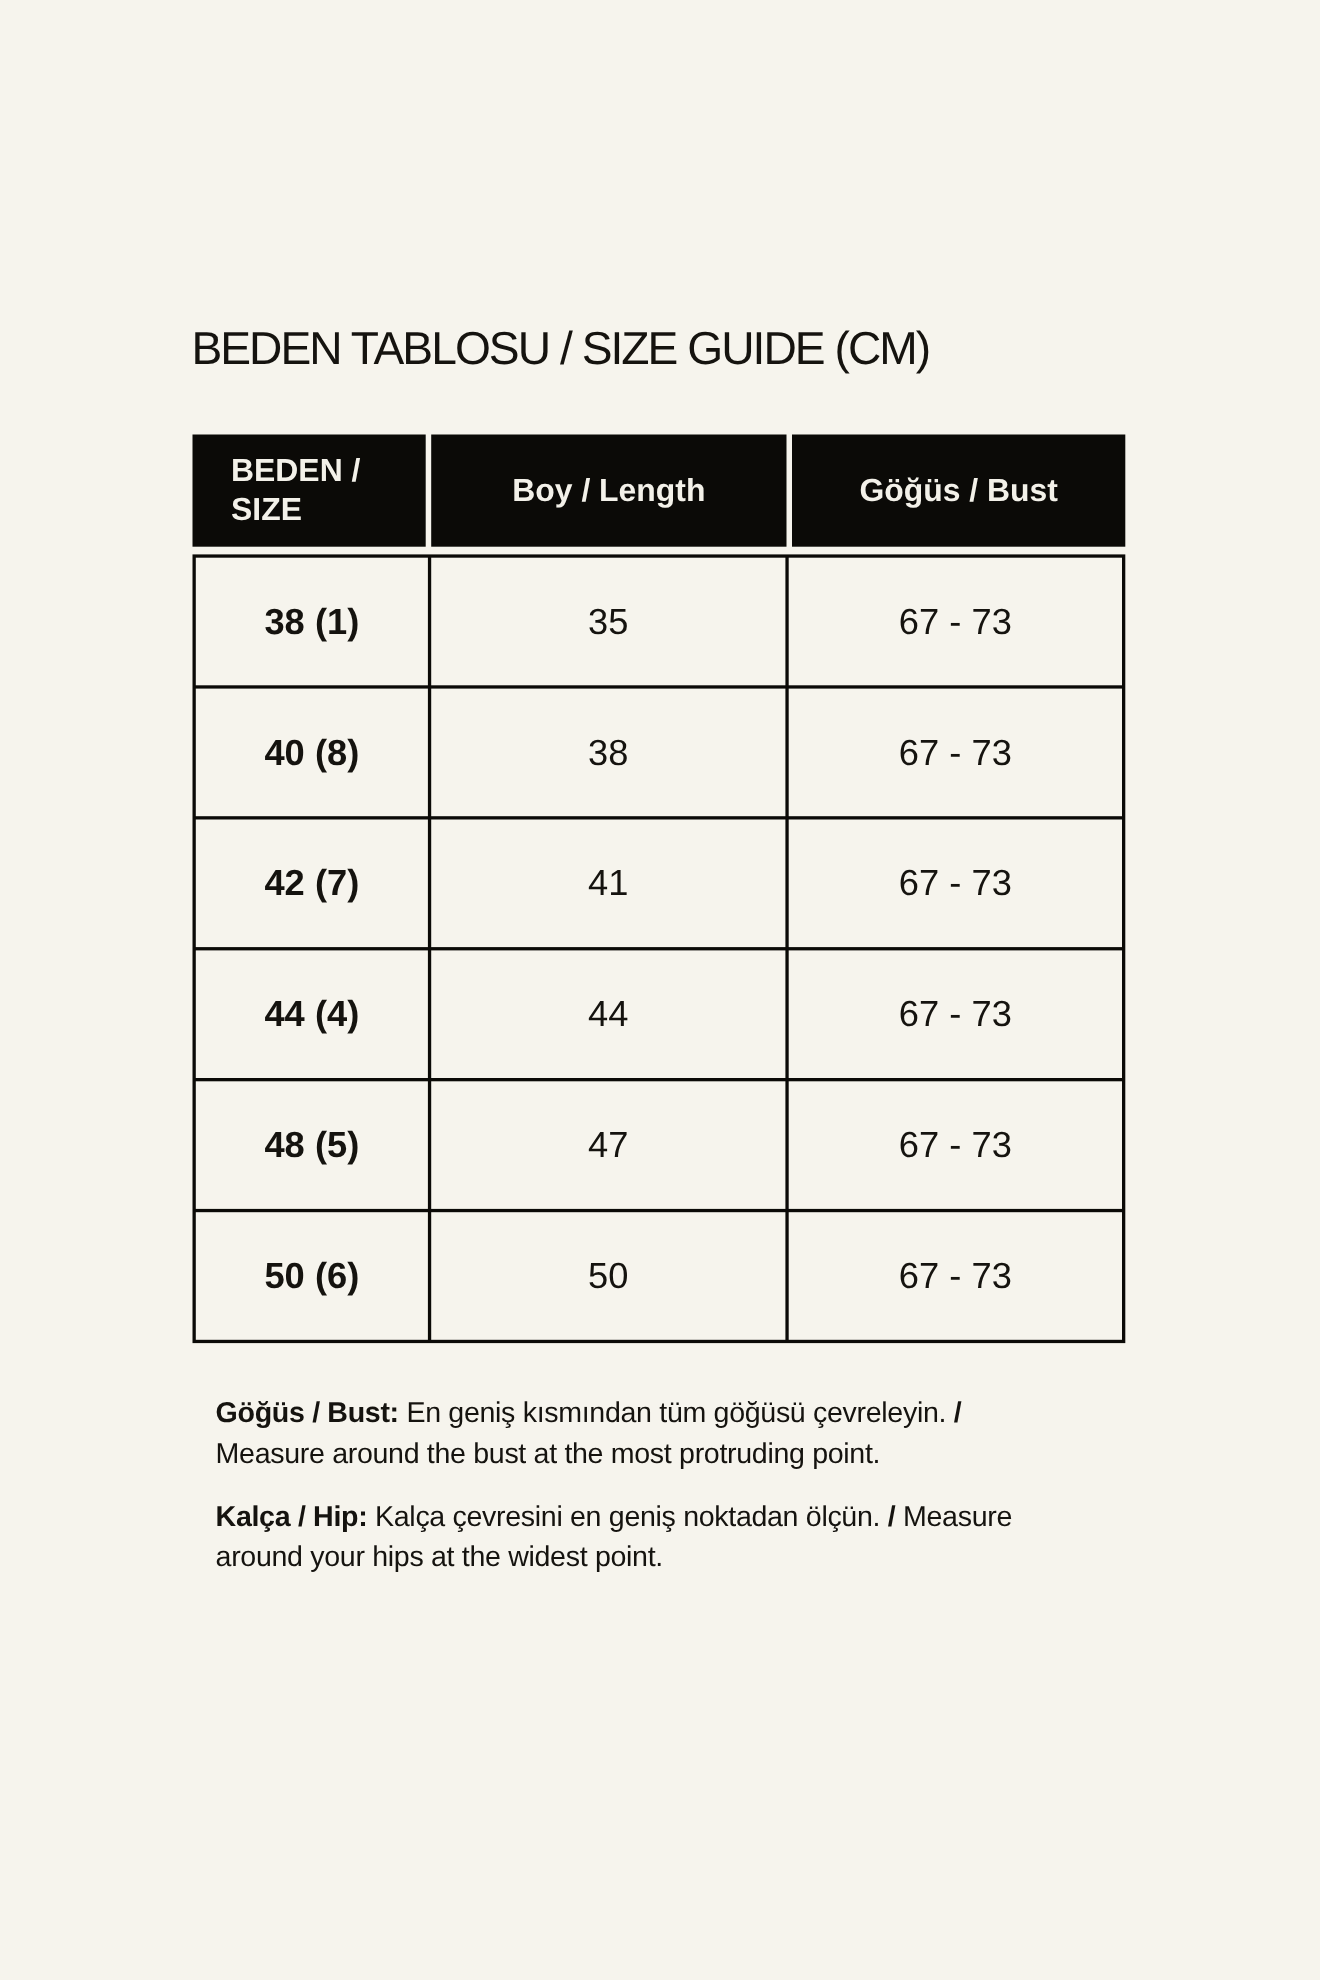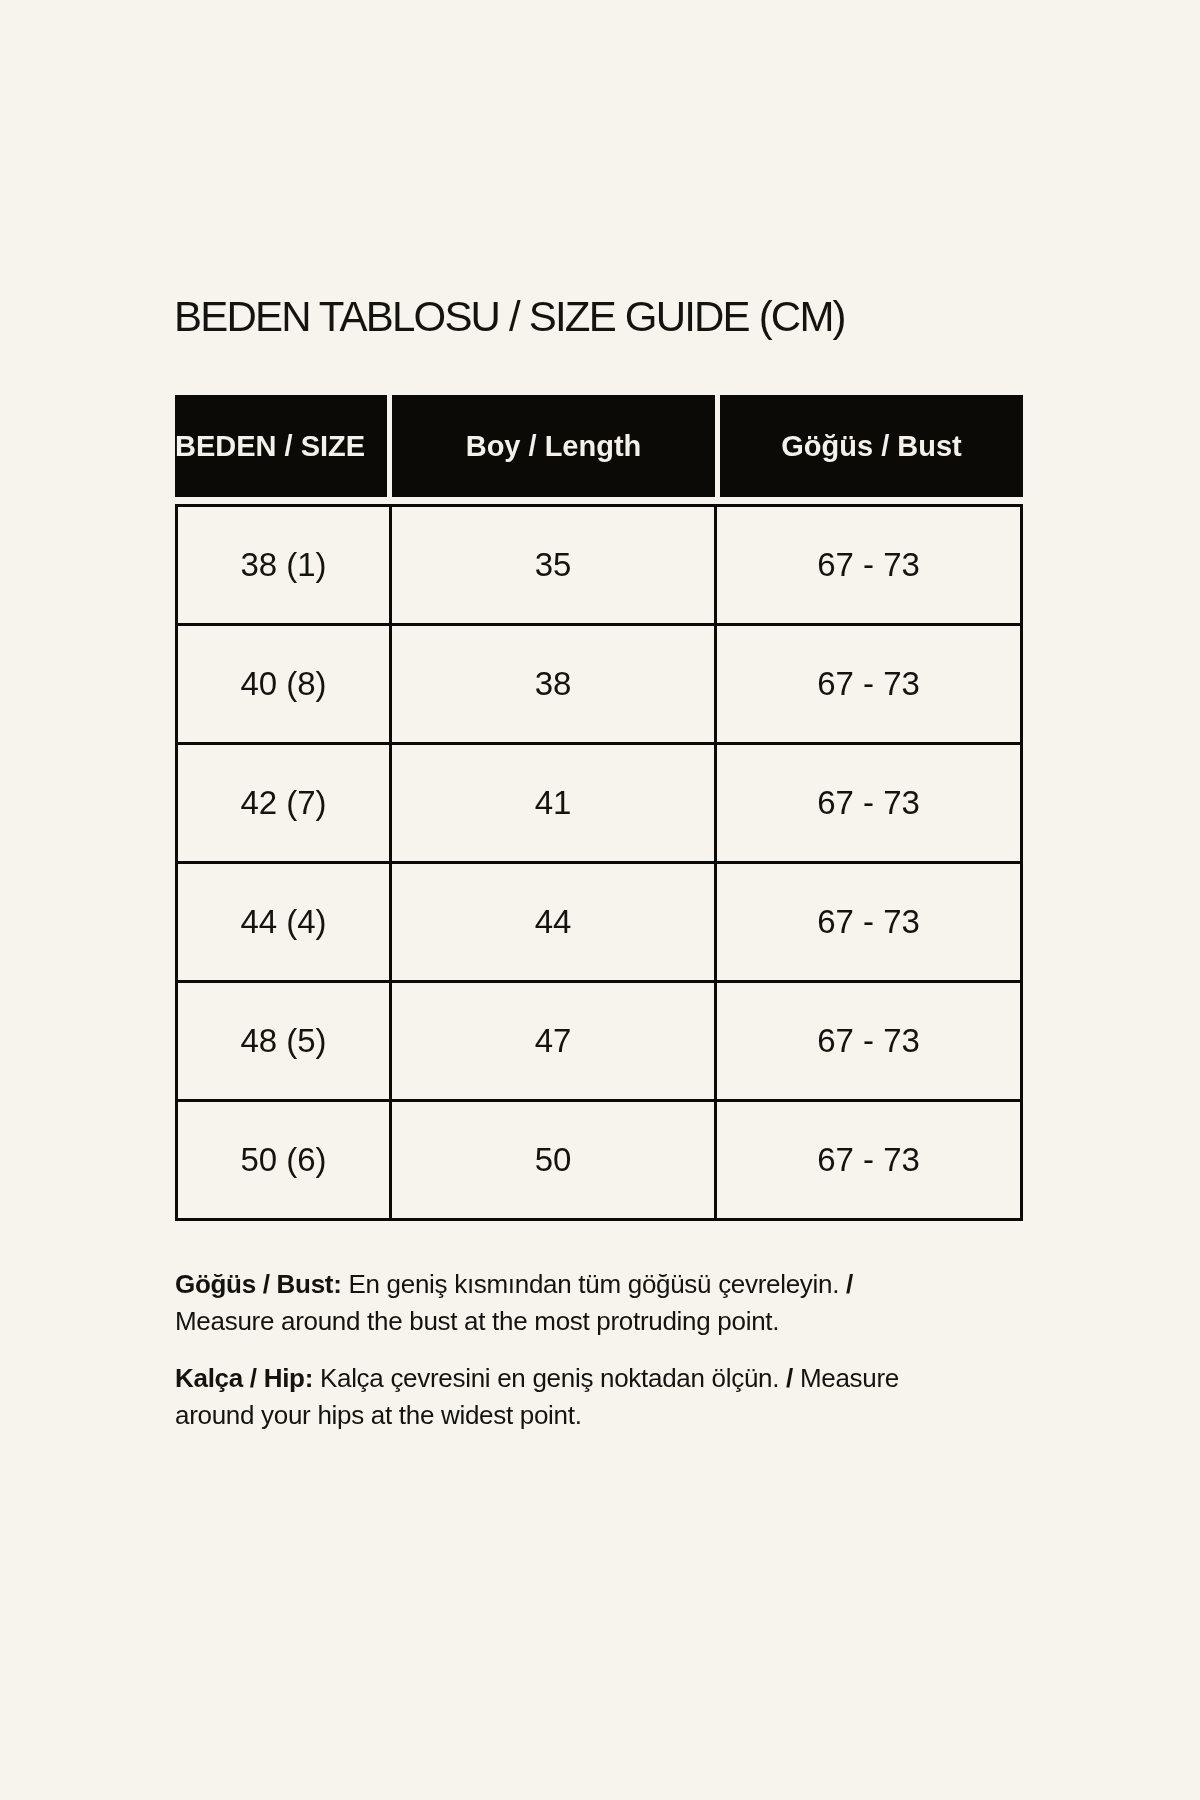--- a/index.html
+++ b/index.html
@@ -43,52 +43,53 @@
     font-size: 29px;
     line-height: 36px;
     display: flex;
     align-items: center;
     justify-content: center;
     text-align: center;
   }
   .th.col-size {
     justify-content: flex-start;
     text-align: left;
+    padding-left: 35px;
     padding-right: 12px;
   }
   .tbody {
     margin-top: 7px;
     background: #0B0A07;
     padding: 3px;
     display: grid;
     grid-template-columns: 211px 322px 303px;
     gap: 3px;
     grid-auto-rows: 116px;
   }
   .td {
     background: #F6F4ED;
     display: flex;
     align-items: center;
     justify-content: center;
     font-size: 33px;
     font-weight: 400;
     color: #15130F;
   }
-  .td.col-size { font-weight: 400; }
+  .td.col-size { font-weight: 700; }
 
   .notes {
     position: absolute;
     left: 175px;
     top: 1266px;
     width: 780px;
     font-size: 26px;
     line-height: 37px;
     letter-spacing: -0.3px;
   }
-  .note { margin-bottom: 20px; }
+  .note { margin-bottom: 20px; margin-left: 21px; }
   .note b { font-weight: 700; }
 </style>
 </head>
 <body>
 
 <div class="page">
 
   <h1 class="title">BEDEN TABLOSU / SIZE GUIDE (CM)</h1>
 
   <div class="size-table">

